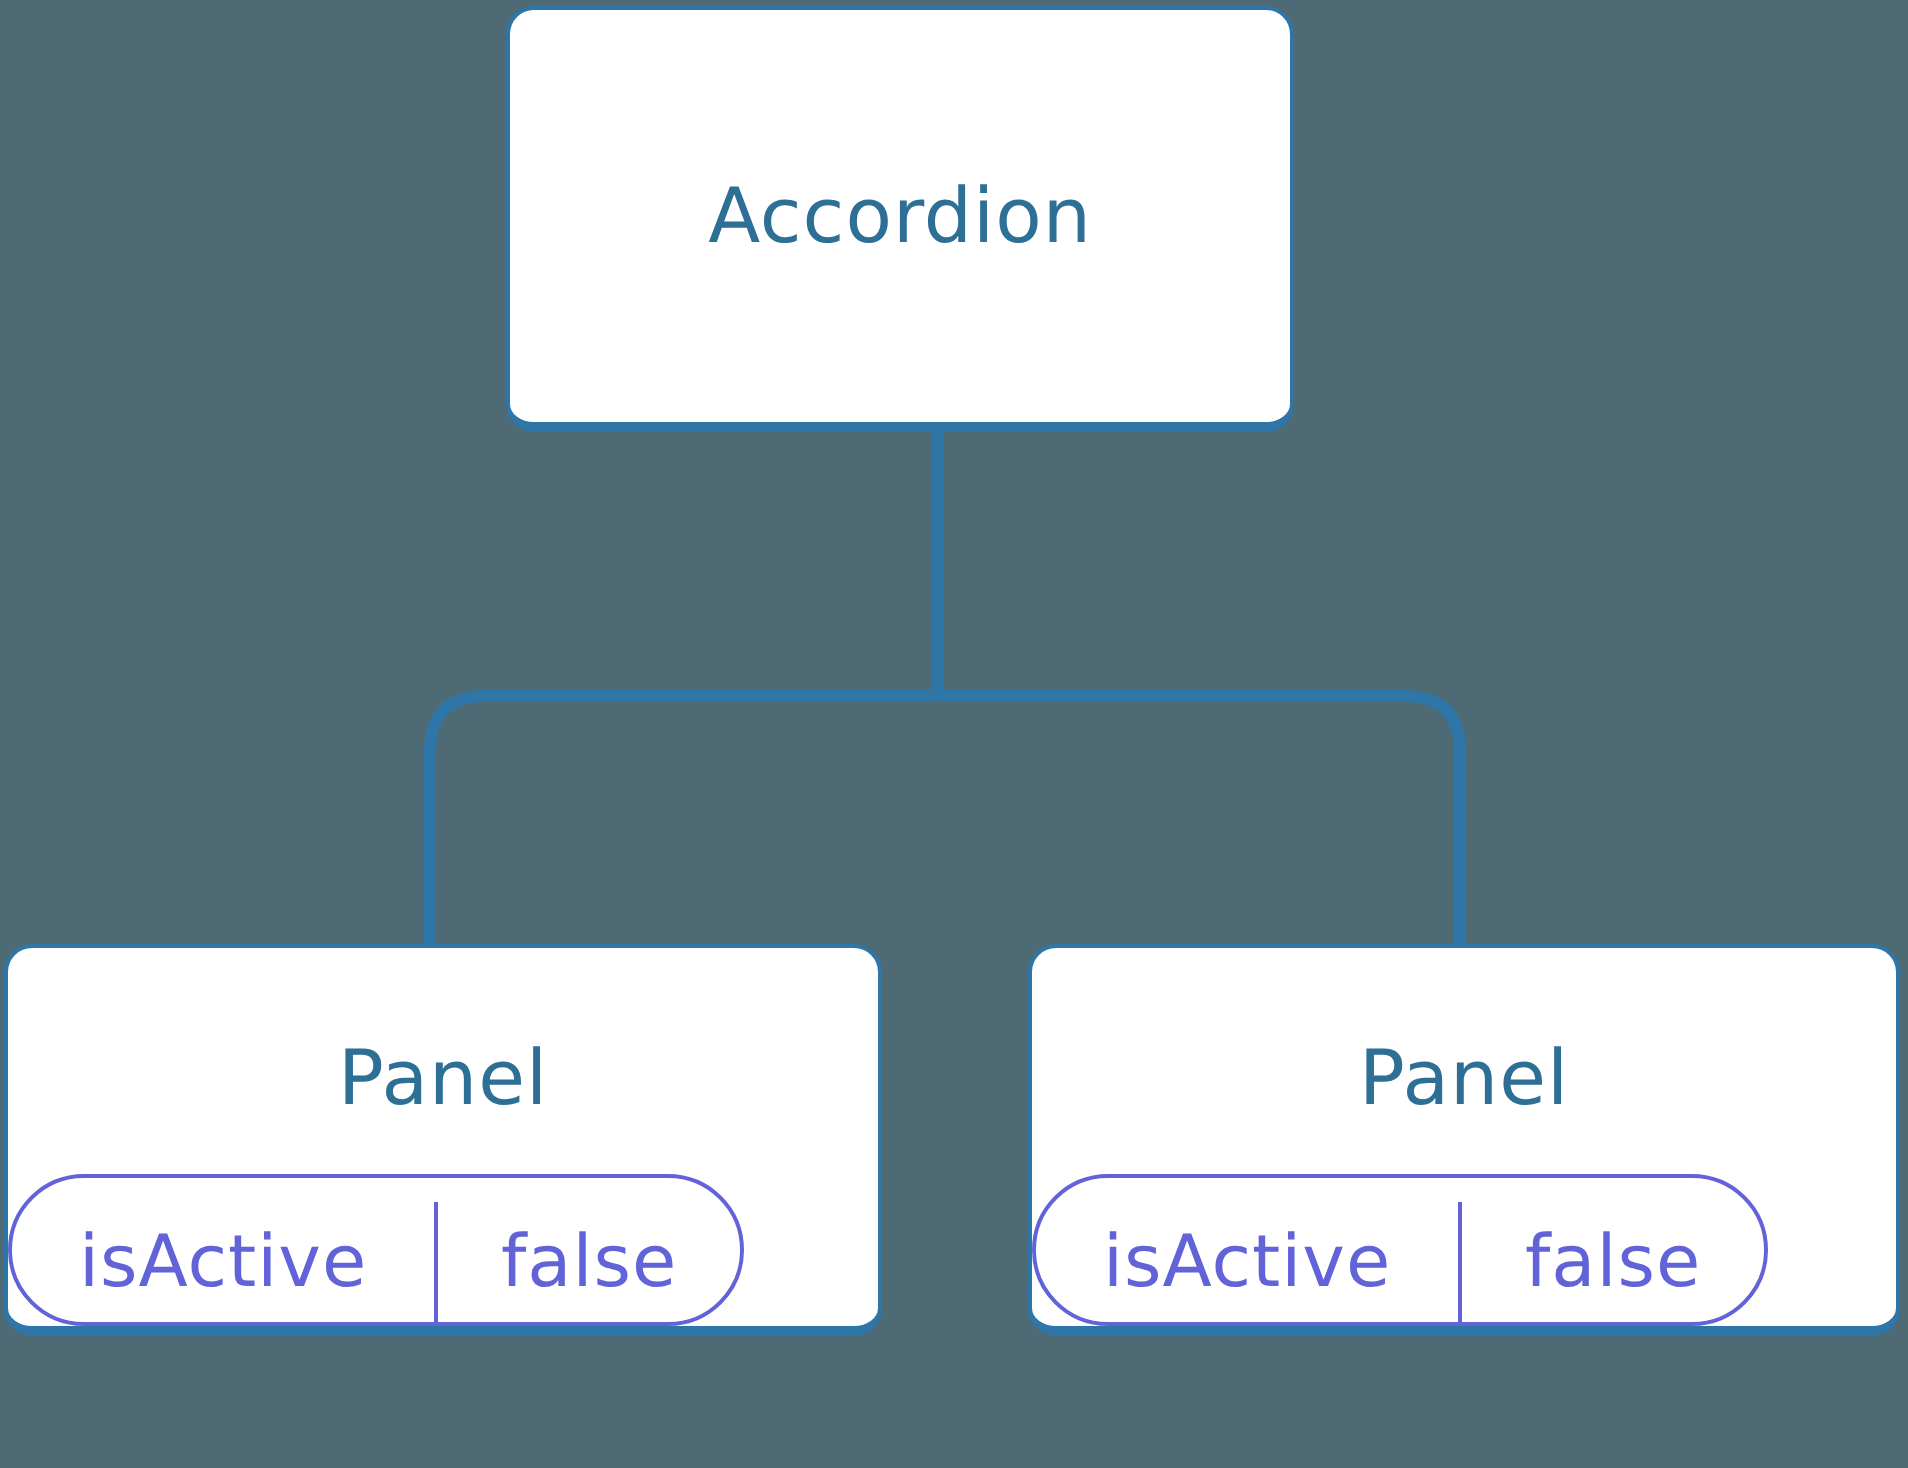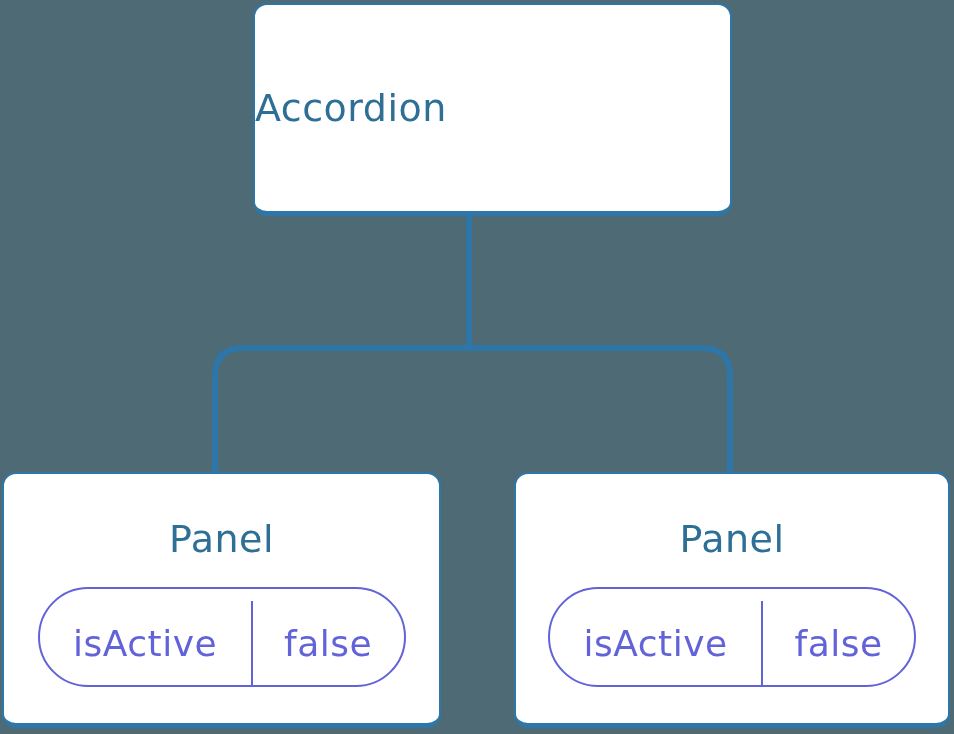--- a/index.html
+++ b/index.html
@@ -35,39 +35,38 @@
     box-sizing: border-box;
     background: var(--node-fill, #FFFFFF);
     border: 2px solid var(--connector-blue, #2E76A8);
     border-bottom-width: 5px;
     border-radius: 14px;
     z-index: 2;
   }
   .node-root {
     left: 253px;
     top: 3px;
-    width: 479px;
+    width: 394px;
     height: 213px;
     display: flex;
     align-items: center;
-    justify-content: flex-start;
+    justify-content: center;
   }
   .node-title {
     color: var(--node-title, #2E6F96);
     font-size: 38px;
     letter-spacing: 0.5px;
     line-height: 46px;
     text-align: center;
   }
   .node-panel {
     top: 472px;
-    height: 256px;
+    height: 196px;
     display: flex;
     flex-direction: column;
-    align-items: center;
   }
   .node-panel-1 {
     left: 2px;
     width: 439px;
   }
   .node-panel-2 {
     left: 514px;
     width: 436px;
   }
   .node-panel .node-title {

